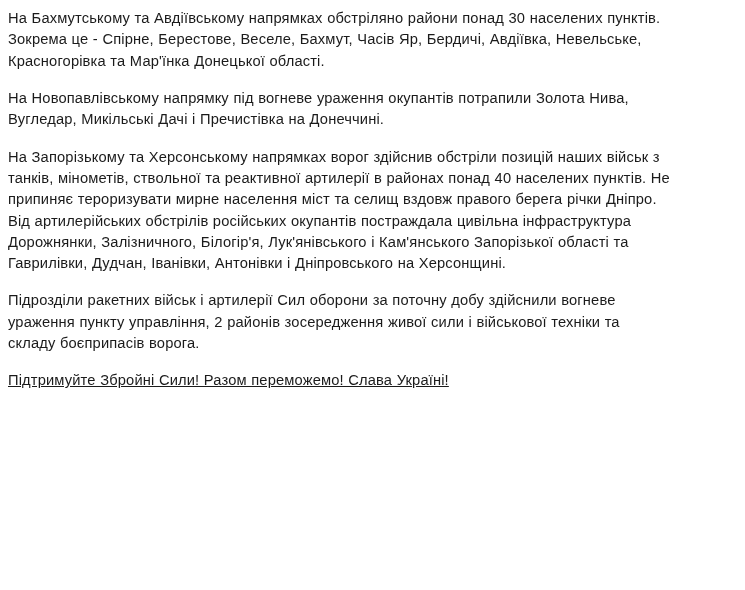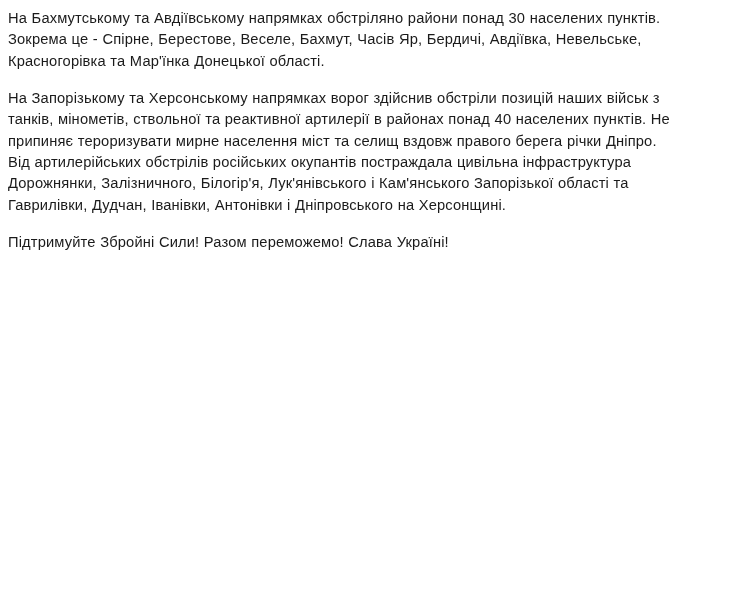--- a/index.html
+++ b/index.html
@@ -23,22 +23,25 @@
     margin: 0 0 16px 0;
     font-size: 14.7px;
     line-height: 1.45;
     color: #1b1b1b;
     letter-spacing: 0.01em;
     text-align: left;
     word-spacing: 0.02em;
   }
   #article p:last-child {
     margin-bottom: 0;
+    text-decoration: underline;
   }
 </style>
 </head>
 <body>
 
 <div id="article">
   <p>На Бахмутському та Авдіївському напрямках обстріляно райони понад 30 населених пунктів. Зокрема це - Спірне, Берестове, Веселе, Бахмут, Часів Яр, Бердичі, Авдіївка, Невельське, Красногорівка та Мар'їнка Донецької області.</p>
+  <p>На Новопавлівському напрямку під вогневе ураження окупантів потрапили Золота Нива, Вугледар, Микільські Дачі і Пречистівка на Донеччині.</p>
   <p>На Запорізькому та Херсонському напрямках ворог здійснив обстріли позицій наших військ з танків, мінометів, ствольної та реактивної артилерії в районах понад 40 населених пунктів. Не припиняє тероризувати мирне населення міст та селищ вздовж правого берега річки Дніпро. Від артилерійських обстрілів російських окупантів постраждала цивільна інфраструктура Дорожнянки, Залізничного, Білогір'я, Лук'янівського і Кам'янського Запорізької області та Гаврилівки, Дудчан, Іванівки, Антонівки і Дніпровського на Херсонщині.</p>
+  <p>Підрозділи ракетних військ і артилерії Сил оборони за поточну добу здійснили вогневе ураження пункту управління, 2 районів зосередження живої сили і військової техніки та складу боєприпасів ворога.</p>
   <p>Підтримуйте Збройні Сили! Разом переможемо! Слава Україні!</p>
 </div>
 
 </body></html>

